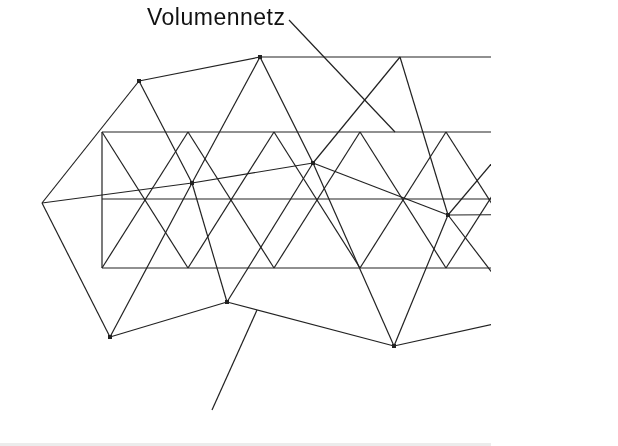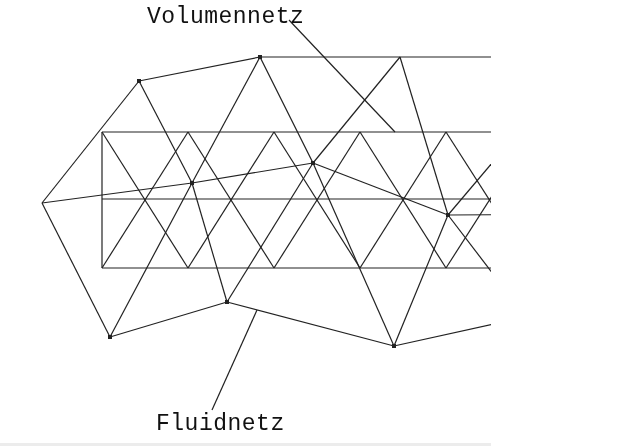--- a/index.html
+++ b/index.html
@@ -2,21 +2,21 @@
 <html><head>
 <meta charset="utf-8">
 <style>
   html, body { margin: 0; padding: 0; background: #ffffff; }
   .figure {
     position: relative;
     width: 491px;
     height: 446px;
     background: #ffffff;
     overflow: hidden;
-    font-family: Liberation Mono, monospace;
+    font-family: Liberation Sans, sans-serif;
   }
   .mesh-svg {
     position: absolute;
     left: 0; top: 0;
     width: 618px;
     height: 446px;
     display: block;
   }
   .diagram-label {
     position: absolute;
@@ -86,15 +86,14 @@
       <rect x="190" y="181" width="4" height="4" fill="#222222"></rect>
       <rect x="311" y="161" width="4" height="4" fill="#222222"></rect>
       <rect x="446" y="213" width="4" height="4" fill="#222222"></rect>
       <rect x="225" y="300" width="4" height="4" fill="#222222"></rect>
       <rect x="392" y="344" width="4" height="4" fill="#222222"></rect>
       <rect x="108" y="335" width="4" height="4" fill="#222222"></rect>
       <rect x="137" y="79" width="4" height="4" fill="#222222"></rect>
       <rect x="258" y="55" width="4" height="4" fill="#222222"></rect>
     </svg>
   <div class="diagram-label label-volume">Volumennetz</div>
-  <div class="diagram-label label-fluid">Fluidnetz</div>
   <div class="edge-smudge"></div>
 </div>
 
 </body></html>

